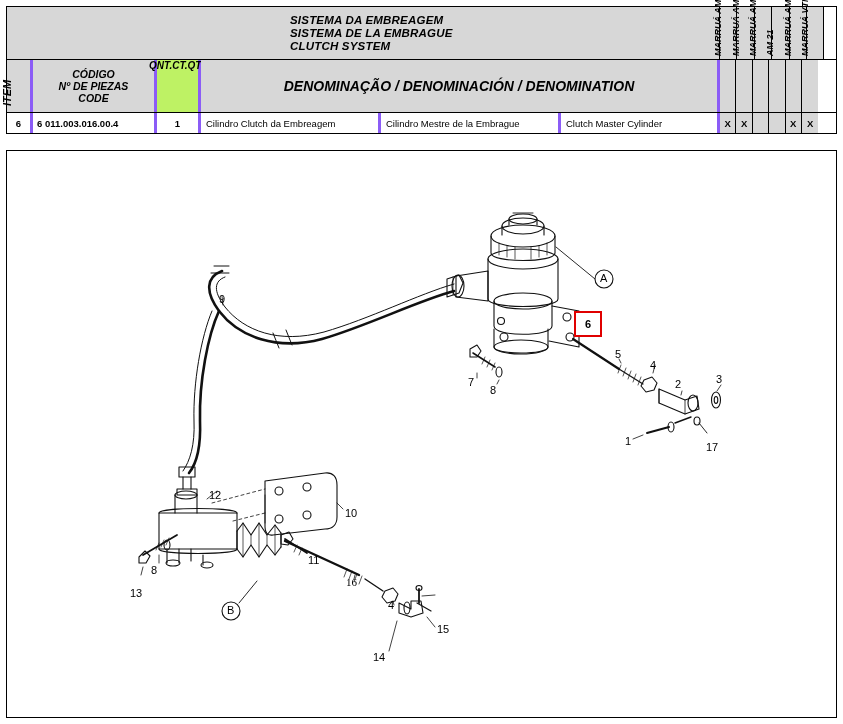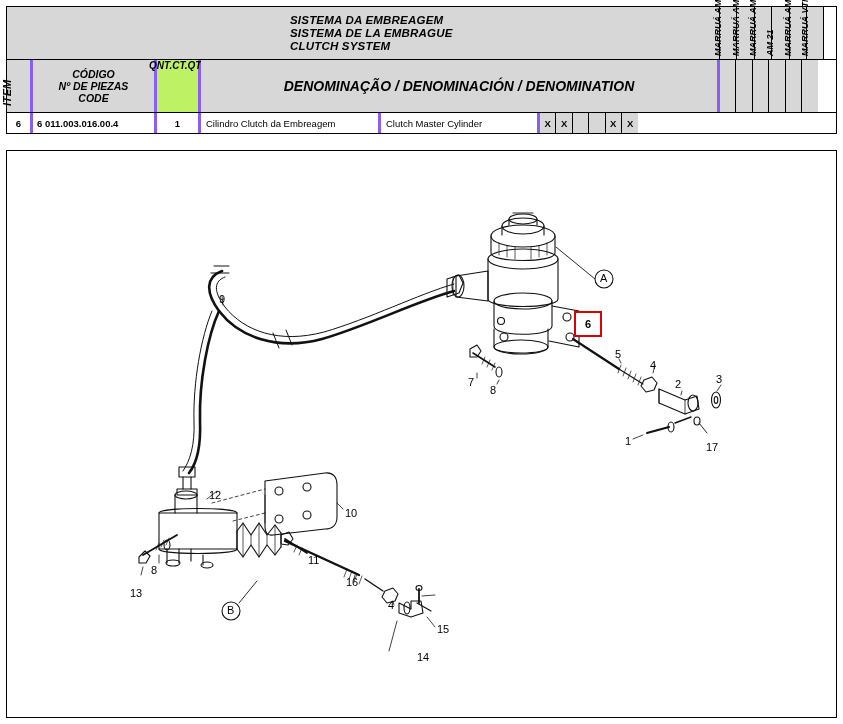--- a/index.html
+++ b/index.html
@@ -100,20 +100,21 @@
       <div class="cell vcol"></div>
       <div class="cell vcol"></div>
       <div class="cell vcol"></div>
     </div>
 
     <div class="hdr-row r3">
       <div class="cell c-item">6</div>
       <div class="cell c-code">6 011.003.016.00.4</div>
       <div class="cell c-qty">1</div>
       <div class="cell d1">Cilindro Clutch da Embreagem</div>
+      <div class="cell d2">Cilindro Mestre de la Embrague</div>
       <div class="cell d3">Clutch Master Cylinder</div>
       <div class="cell vcol">X</div>
       <div class="cell vcol">X</div>
       <div class="cell vcol"></div>
       <div class="cell vcol"></div>
       <div class="cell vcol">X</div>
       <div class="cell vcol">X</div>
     </div>
   </div>
 
@@ -288,20 +289,20 @@
     <div class="lbl" style="left:709px;top:222px;">3</div>
     <div class="lbl" style="left:618px;top:284px;">1</div>
     <div class="lbl" style="left:699px;top:290px;">17</div>
     <div class="lbl" style="left:461px;top:225px;">7</div>
     <div class="lbl" style="left:483px;top:233px;">8</div>
     <div class="lbl" style="left:202px;top:338px;">12</div>
     <div class="lbl" style="left:338px;top:356px;">10</div>
     <div class="lbl" style="left:301px;top:403px;">11</div>
     <div class="lbl" style="left:144px;top:413px;">8</div>
     <div class="lbl" style="left:123px;top:436px;">13</div>
-    <div class="lbl" style="left:339px;top:425px;">16</div>
+    <div class="lbl" style="left:339px;top:425px;font-family:Liberation Serif, serif;">16</div>
     <div class="lbl" style="left:381px;top:448px;">4</div>
     <div class="lbl" style="left:430px;top:472px;">15</div>
-    <div class="lbl" style="left:366px;top:500px;margin-left:44px;">14</div>
+    <div class="lbl" style="left:366px;top:500px;">14</div>
 
     <div class="hl" style="left:567px;top:160px;width:24px;height:22px;">6</div>
   </div>
 </div>
 
 </body></html>

